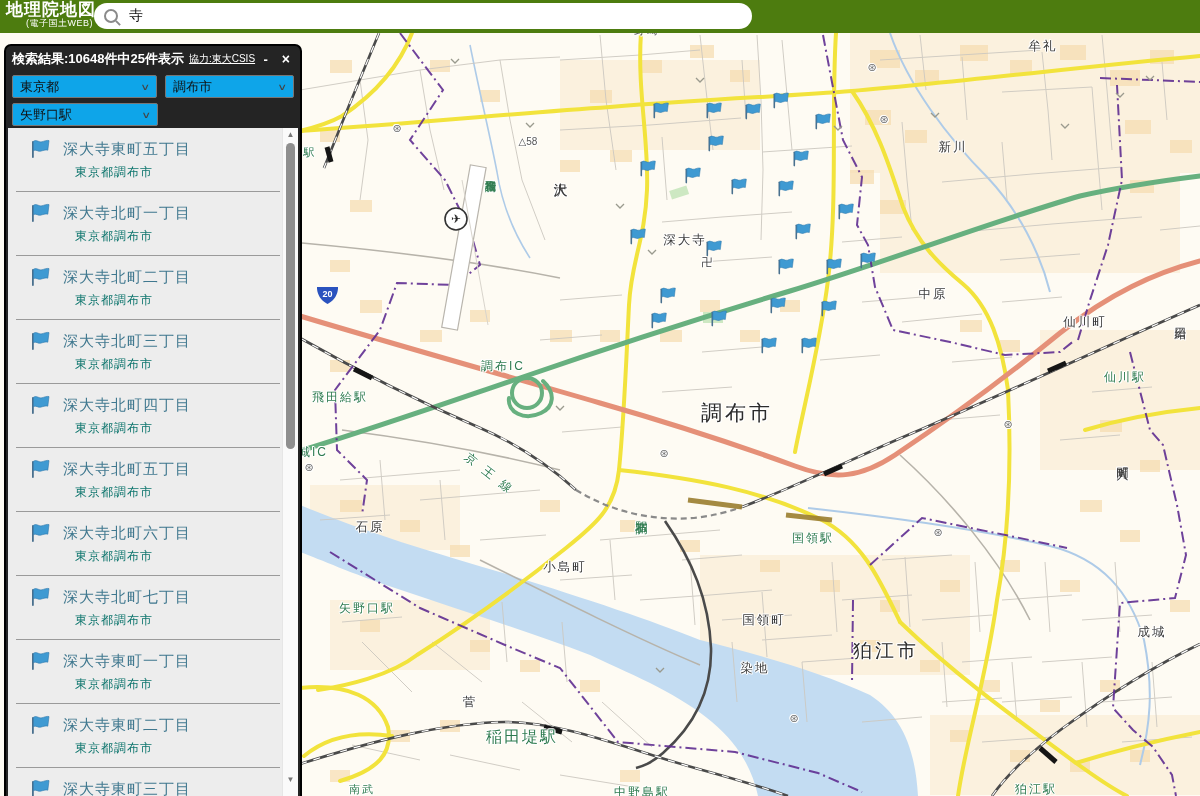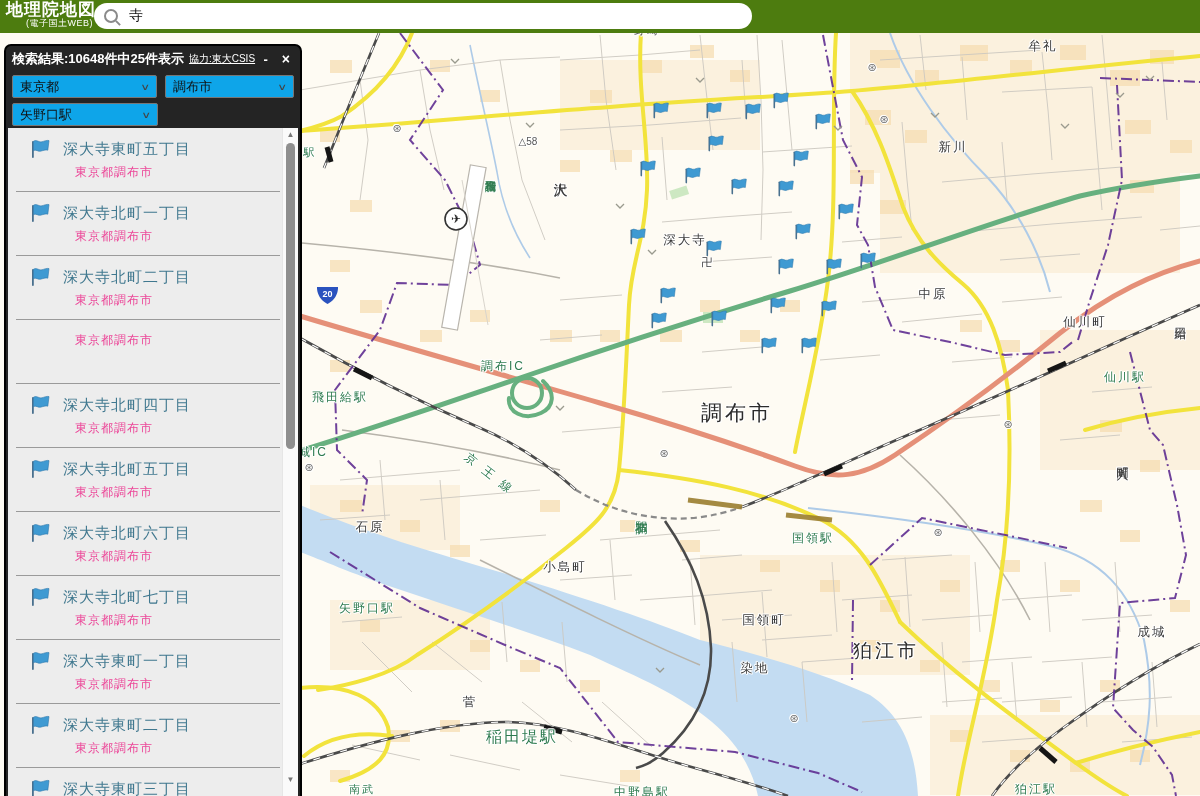--- a/index.html
+++ b/index.html
@@ -25,21 +25,21 @@
   .controls{padding:5px 6px 2px;}
   .crow{display:flex;gap:8px;margin-bottom:5px;}
   .sel{background:#0ea5e9;border:1px solid #777;border-radius:2px;height:23px;display:flex;align-items:center;
        justify-content:space-between;font-size:13px;padding:0 7px;box-sizing:border-box;color:#111;cursor:pointer;}
   .sel.w1{width:146px;}.sel.w2{width:130px;}
   .chev{font-size:9px;color:#444;transform:scaleX(1.5);}
   .list{position:absolute;left:2px;right:2px;top:82px;height:676px;background:rgba(255,255,255,.92);overflow:hidden;}
   .item{height:64px;box-sizing:border-box;padding:9px 16px 0 12px;margin:0 18px 0 8px;border-bottom:1px solid #9a9a9a;cursor:pointer;}
   .item .row1{display:flex;align-items:center;gap:11px;}
   .ititle{font-size:15px;color:#40788f;letter-spacing:1px;}
-  .iaddr{font-size:12px;color:#ec4899;margin:3px 0 0 47px;letter-spacing:1px;}
+  .iaddr{font-size:12px;color:#0f766e;margin:3px 0 0 47px;letter-spacing:1px;}
   .sbar{position:absolute;right:0;top:0;bottom:0;width:15px;background:#fafafa;border-left:1px solid #e6e6e6;}
   .sarrow{position:absolute;left:0;width:15px;height:13px;color:#777;font-size:8px;text-align:center;line-height:13px;cursor:pointer;}
   .sthumb{position:absolute;left:3px;width:9px;border-radius:5px;background:#8f8f8f;top:15px;height:306px;cursor:pointer;}
   
   .ml{position:absolute;transform:translate(-50%,-50%);white-space:nowrap;color:#3b3b3b;font-size:12.5px;
       letter-spacing:2px;z-index:6;pointer-events:none;
       text-shadow:1px 0 0 #fff,-1px 0 0 #fff,0 1px 0 #fff,0 -1px 0 #fff,1px 1px 0 #fff,-1px -1px 0 #fff;}
   .ml.g{color:#2e7b4f;}
   .ml.v{writing-mode:vertical-rl;text-orientation:upright;transform:translate(-50%,0);letter-spacing:0;}
   .ml.big{font-size:21px;color:#2b2b2b;letter-spacing:3px;}
@@ -399,20 +399,26 @@
       <div class="item">
         <div class="row1">
             <svg width="24" height="24">
               <use href="#flagsym"></use>
             </svg>
           <span class="ititle">深大寺北町二丁目</span>
           </div>
         <div class="iaddr">東京都調布市</div>
       </div>
       <div class="item">
+        <div class="row1">
+            <svg width="24" height="24">
+              <use href="#flagsym"></use>
+            </svg>
+          <span class="ititle">深大寺北町三丁目</span>
+          </div>
         <div class="iaddr">東京都調布市</div>
       </div>
       <div class="item">
         <div class="row1">
             <svg width="24" height="24">
               <use href="#flagsym"></use>
             </svg>
           <span class="ititle">深大寺北町四丁目</span>
           </div>
         <div class="iaddr">東京都調布市</div>

